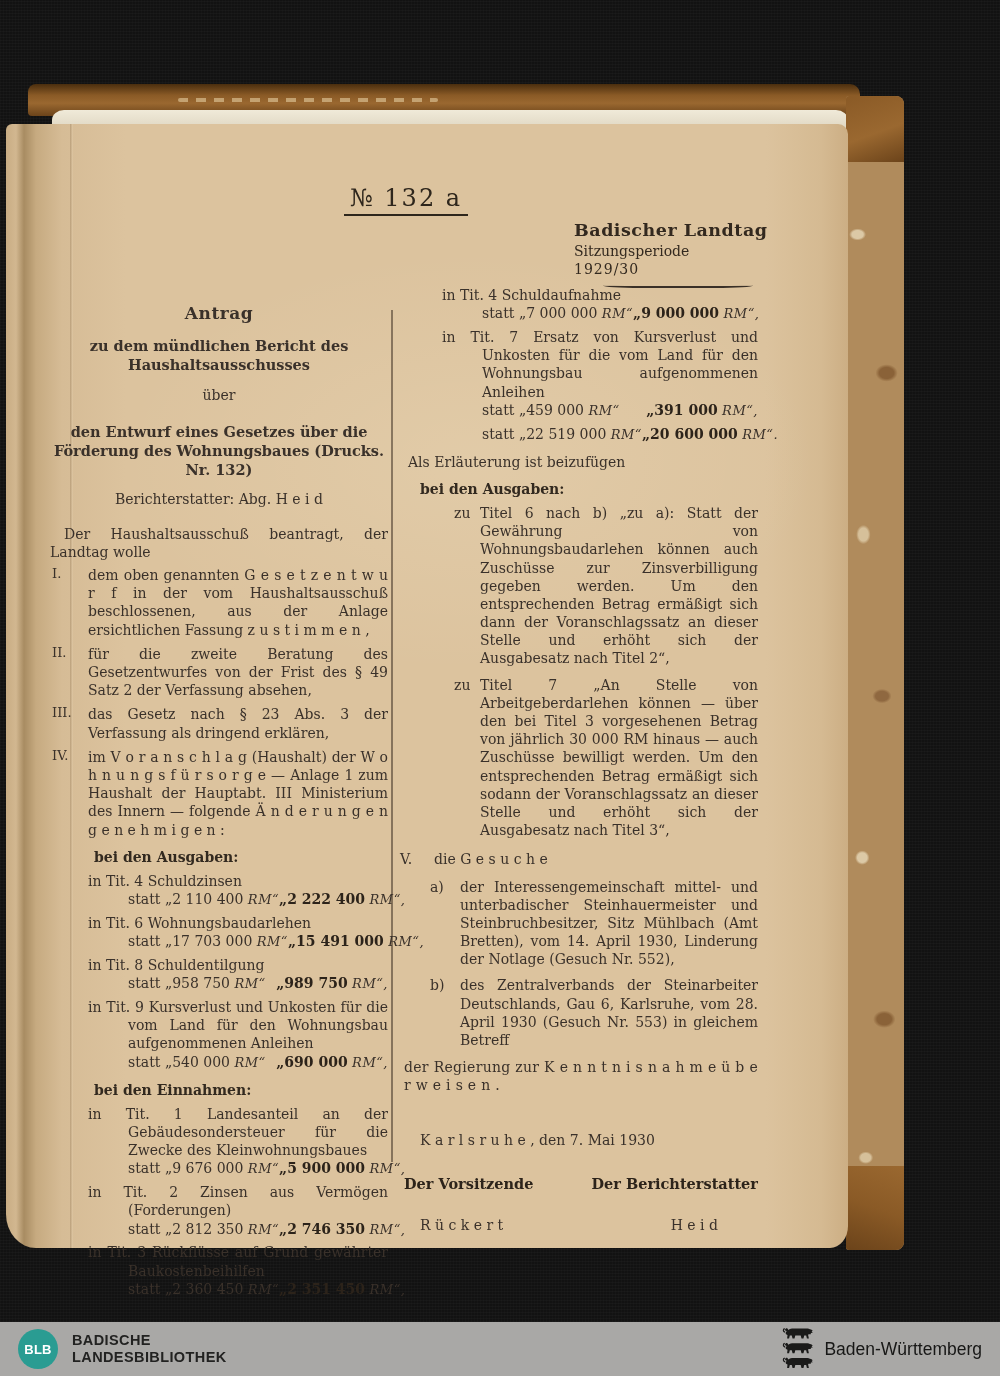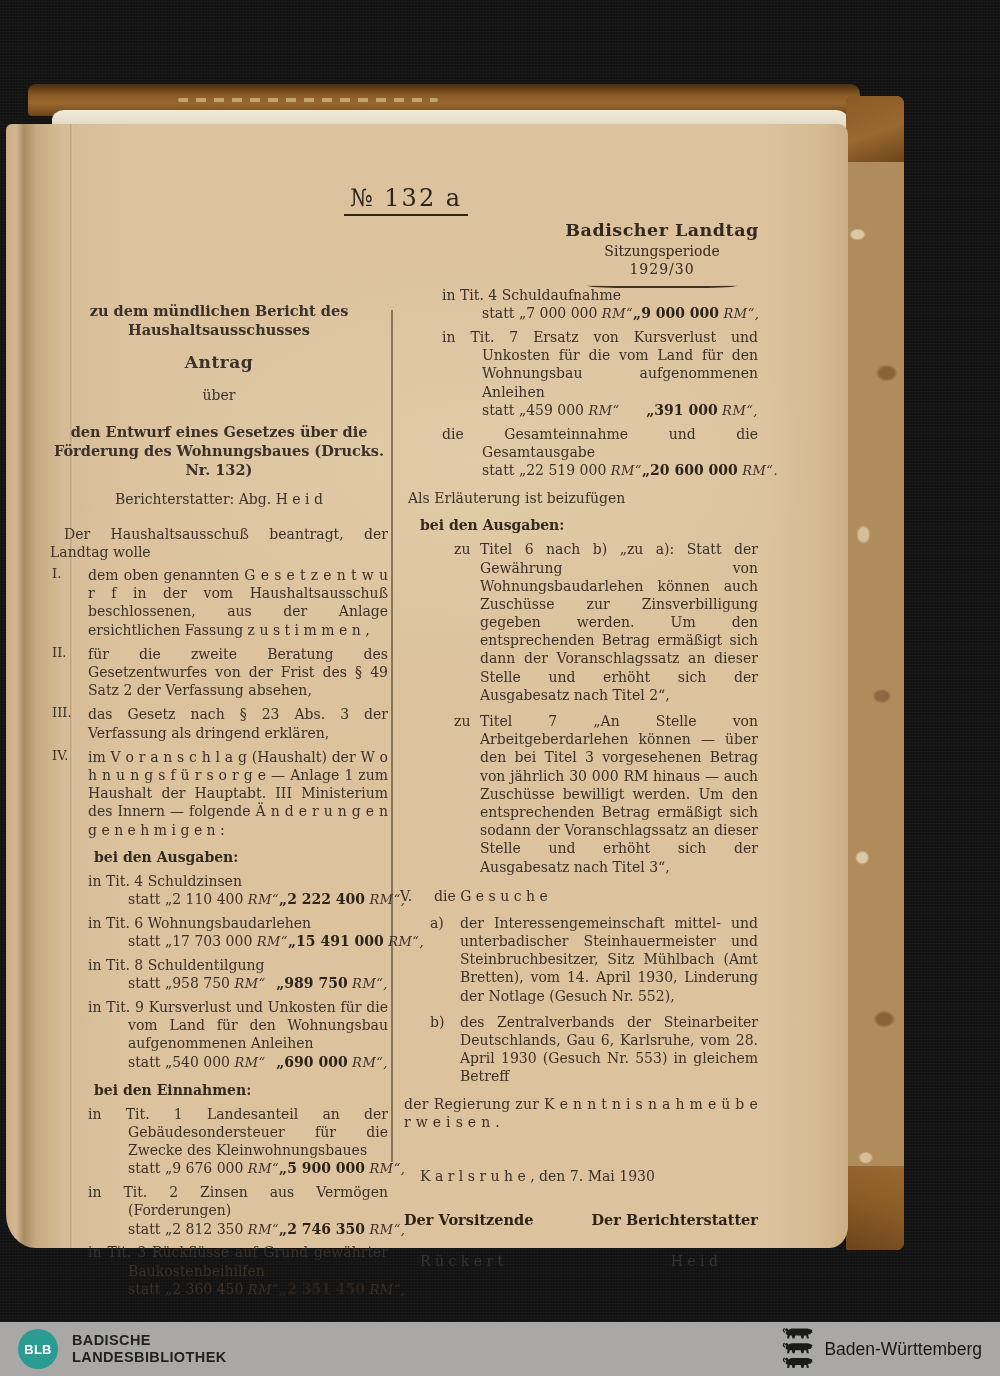--- a/index.html
+++ b/index.html
@@ -72,21 +72,21 @@
   .col-divider{
     position:absolute;left:385px;top:186px;width:2px;height:852px;
     background:rgba(64,50,36,.55);
   }
   
   .doc-number{
     position:absolute;left:338px;top:60px;
     font-size:24px;font-weight:normal;letter-spacing:2px;color:#2e261c;
     border-bottom:2.5px solid #2e261c;padding:0 6px 2px 6px;
   }
-  .masthead{position:absolute;left:552px;top:96px;width:208px;text-align:center;color:#33291f;}
+  .masthead{position:absolute;left:568px;top:96px;width:208px;color:#33291f;}
   .masthead .mh1{font-size:17.5px;font-weight:bold;letter-spacing:.5px;}
   .masthead .mh2{font-size:14px;margin-top:3px;}
   .masthead .mh3{font-size:14px;margin-top:2px;letter-spacing:1px;}
   .masthead .rule{
     width:150px;height:3px;margin:6px auto 0 auto;
     border-bottom:2.5px solid #3a3027;border-radius:50% / 5px;
   }
   
   .col{position:absolute;font-size:14px;line-height:1.3;text-align:justify;color:#3a312a;}
   .col-left{left:44px;top:178px;width:338px;}
@@ -153,22 +153,22 @@
   <div class="doc-number">№ 132 a</div>
 
   <div class="masthead">
     <div class="mh1">Badischer Landtag</div>
     <div class="mh2">Sitzungsperiode</div>
     <div class="mh3">1929/30</div>
     <div class="rule"></div>
   </div>
 
   <div class="col col-left">
+    <div class="center lc-title">Antrag</div>
     <div class="center lc-sub1">zu dem mündlichen Bericht des Haushaltsausschusses</div>
-    <div class="center lc-title">Antrag</div>
     <div class="center lc-ueber">über</div>
     <div class="center lc-sub2">den Entwurf eines Gesetzes über die Förderung des Wohnungsbaues (Drucks. Nr. 132)</div>
     <div class="center lc-reporter">Berichterstatter: Abg. H e i d</div>
 
     <div class="intro">Der Haushaltsausschuß beantragt, der Landtag wolle</div>
 
     <div class="roman-item">
       <span class="num">I.</span>
       <span>dem oben genannten G e s e t z e n t w u r f in der vom Haushaltsausschuß beschlossenen, aus der Anlage ersichtlichen Fassung  z u s t i m m e n ,</span>
     </div>
@@ -250,21 +250,20 @@
       </div>
     </div>
     <div class="entry">
       <div class="entry-label">in Tit. 7 Ersatz von Kursverlust und Unkosten für die vom Land für den Wohnungsbau aufgenommenen Anleihen</div>
       <div class="statt-line">
         <span class="grp"><span>statt</span> <span>„459 000</span> <span class="rm">RM“</span></span>
         <span class="grp"><span class="amt-new">„391 000</span> <span class="rm">RM“,</span></span>
       </div>
     </div>
     <div class="entry">
-      <div class="entry-label">die Gesamteinnahme und die Gesamtausgabe</div>
       <div class="statt-line">
         <span class="grp"><span>statt</span> <span>„22 519 000</span> <span class="rm">RM“</span></span>
         <span class="grp"><span class="amt-new">„20 600 000</span> <span class="rm">RM“.</span></span>
       </div>
     </div>
 
     <div class="erl">Als Erläuterung ist beizufügen</div>
 
     <div class="section-heading" style="margin-left:16px;">bei den Ausgaben:</div>
 

